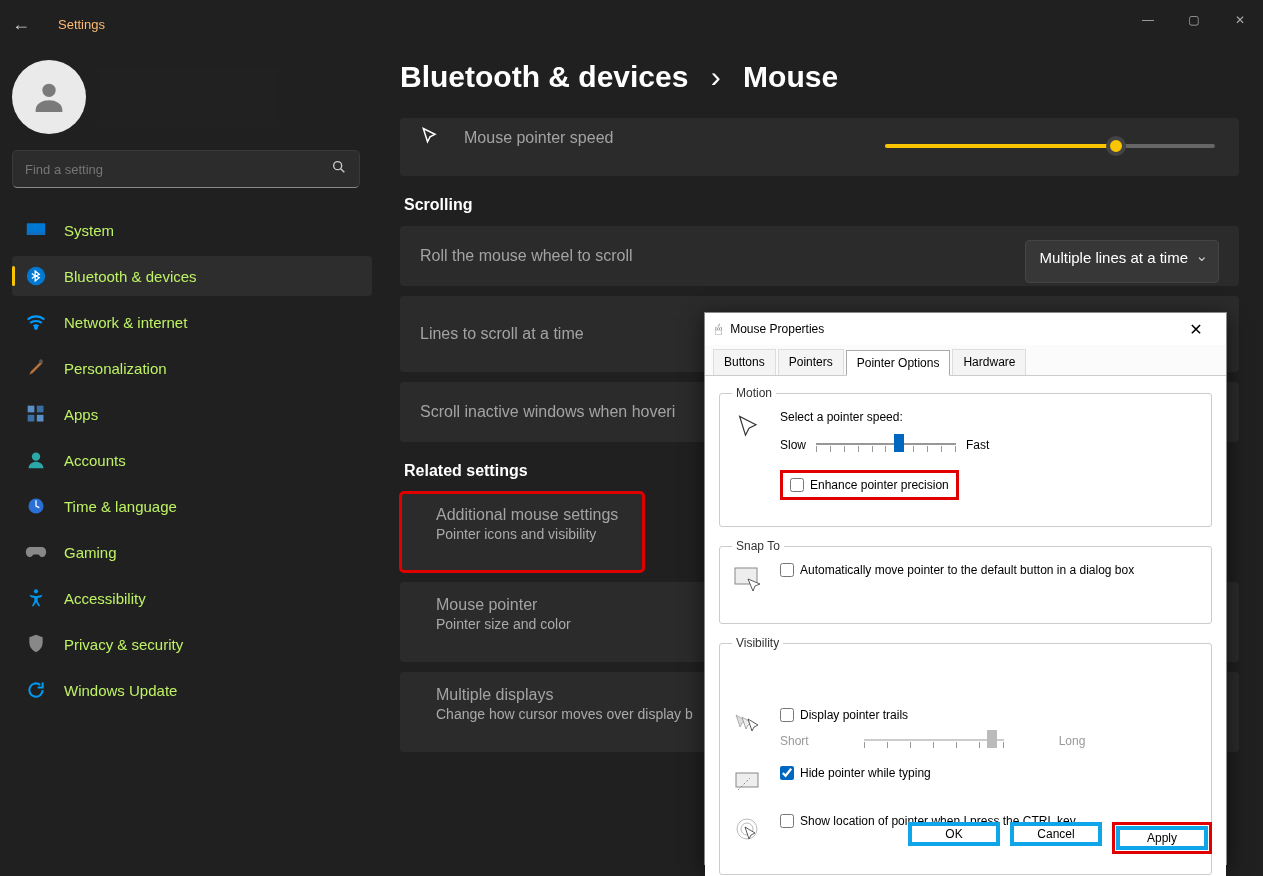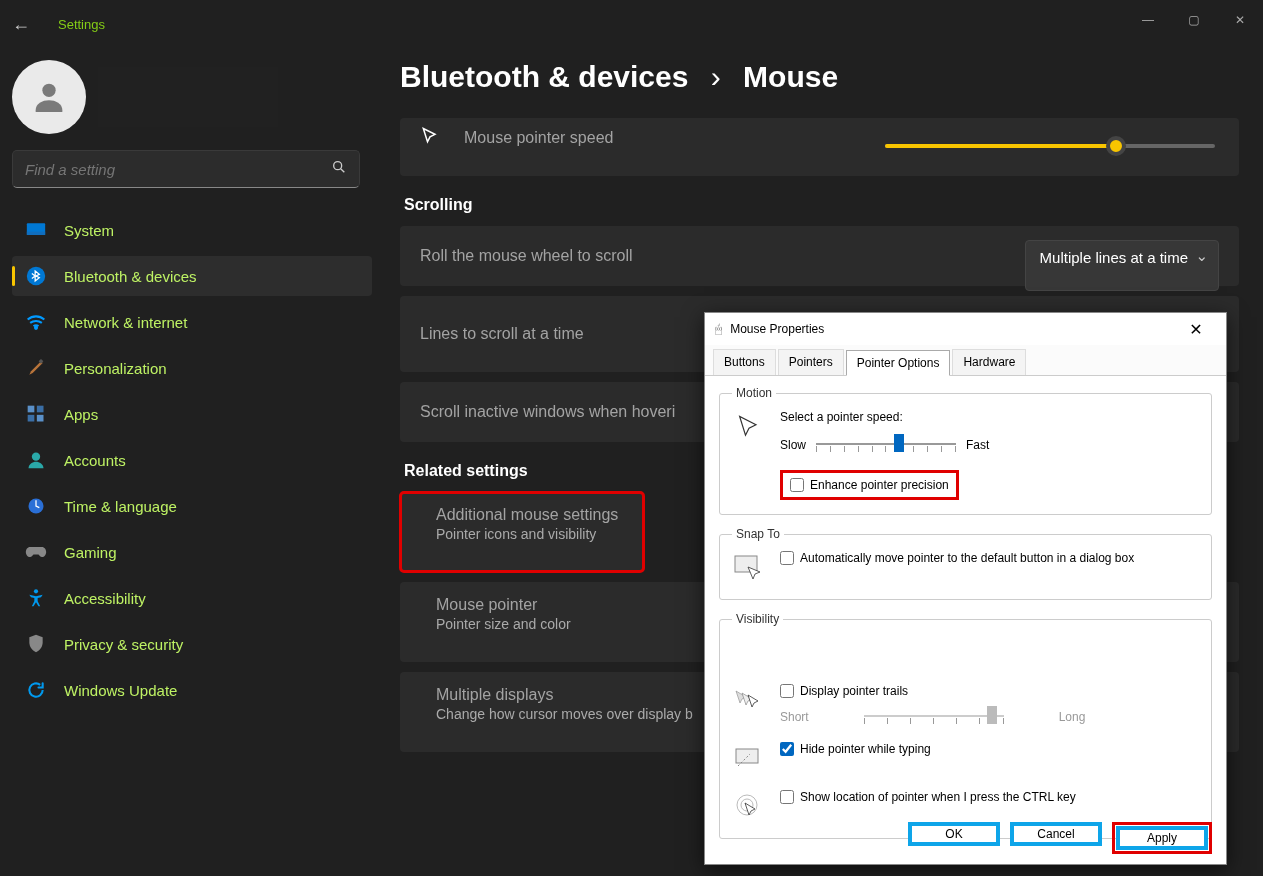--- a/index.html
+++ b/index.html
@@ -1,33 +1,33 @@
 <!DOCTYPE html>
 <html><head>
 <meta charset="utf-8">
 <style>
 * { box-sizing: border-box; margin: 0; padding: 0; font-family: "Segoe UI", sans-serif; }
 body { background: #202020; color: #fff; width: 1263px; height: 876px; overflow: hidden; position: relative; }
 
 
 .titlebar { height: 48px; display: flex; align-items: center; padding: 0 12px; }
 .titlebar .back { width: 28px; color: #ccc; font-size: 18px; cursor: pointer; }
-.titlebar .title { font-size: 13px; color: #84cc16; margin-left: 18px; }
+.titlebar .title { font-size: 13px; color: #fdba74; margin-left: 18px; }
 .winctl { position: absolute; right: 0; top: 0; display: flex; }
 .winctl div { width: 46px; height: 40px; display: flex; align-items: center; justify-content: center; color: #aaa; font-size: 12px; cursor: pointer; }
 
 
 .sidebar { position: absolute; left: 12px; top: 60px; width: 360px; }
 .profile { display: flex; align-items: center; margin-bottom: 16px; }
 .avatar { width: 74px; height: 74px; border-radius: 50%; background: #eaeaea; display: flex; align-items: center; justify-content: center; margin-right: 12px; }
 .avatar svg { width: 40px; height: 40px; fill: #7a7a7a; }
 .profile-name { width: 180px; height: 60px; background: #212121; }
 
 .searchbox { width: 348px; height: 38px; background: #2c2c2c; border: 1px solid #3a3a3a; border-bottom: 1px solid #888; border-radius: 5px; display: flex; align-items: center; padding: 0 12px; margin-bottom: 22px; }
-.searchbox input { flex: 1; background: transparent; border: none; outline: none; color: #ef4444; font-size: 15px; font-style: italic; }
+.searchbox input { flex: 1; background: transparent; border: none; outline: none; color: #ef4444; font-size: 13px; }
 .searchbox .sicon { color: #ccc; }
 
 .nav { list-style: none; }
 .nav li { height: 40px; display: flex; align-items: center; padding: 0 12px; border-radius: 4px; cursor: pointer; position: relative; margin-bottom: 6px; }
 .nav li.active { background: #2d2d2d; }
 .nav li.active::before { content:""; position:absolute; left:0; top:10px; width:3px; height:20px; background:#f8c500; border-radius:2px;}
 .nav .nicon { width: 24px; height: 24px; margin-right: 16px; display:flex; align-items:center; justify-content:center; }
 .nav .nlabel { font-size: 15px; color: #bef264; }
 
 
@@ -39,38 +39,38 @@
 
 .panel { background: #2b2b2b; border-radius: 4px; padding: 14px 20px; margin-bottom: 10px; display: flex; align-items: center; min-height: 60px; position:relative;}
 .panel.t { min-height: 80px; align-items: flex-start; flex-direction: column; padding-left:36px;}
 .panel .plabel { font-size: 16px; color:#a3a3a3; }
 .panel .psub { font-size: 14px; color: #aaa; margin-top:2px;}
 .picon { width:26px; margin-right:18px; color:#fff;}
 .slider-wrap { position:absolute; right:24px; top:36px; width:330px; height:4px; }
 .slider-track { position:absolute; width:100%; height:4px; background:#666; border-radius:2px; top:0;}
 .slider-fill { position:absolute; height:4px; background:#f8c500; border-radius:2px; top:0; width:70%;}
 .slider-thumb { position:absolute; width:20px; height:20px; background:#f8c500; border:4px solid #444; border-radius:50%; top:-8px; left:calc(70% - 10px);}
-.dropdown-pill { position:absolute; right:20px; top:14px; background:#373737; border:1px solid #444; border-radius:4px; padding:8px 30px 24px 14px; font-size:15px; cursor:pointer;}
+.dropdown-pill { position:absolute; right:20px; top:14px; background:#373737; border:1px solid #444; border-radius:4px; padding:8px 30px 16px 14px; font-size:15px; cursor:pointer;}
 .dropdown-pill::after { content:"⌄"; position:absolute; right:10px; top:6px; color:#ccc;}
 
 .section-head { font-size: 16px; font-weight:600; margin: 20px 0 12px 4px; }
 
 .redbox { outline: 3px solid #e00000; outline-offset: -2px; }
 
 
 .dialog { position:absolute; left:704px; top:312px; width:523px; height:553px; background:#fff; color:#000; font-size:12px; box-shadow:0 5px 20px rgba(0,0,0,.6); border:1px solid #888;}
 .dlg-title { height:32px; display:flex; align-items:center; padding:0 10px; background:#fff;}
 .dlg-title .mi { margin-right:8px; color:#555;}
 .dlg-title .tt { font-size:12px; }
 .dlg-title .x { margin-left:auto; font-size:16px; cursor:pointer; width:40px; text-align:center;}
 .tabs { display:flex; padding: 4px 8px 0 8px; border-bottom:1px solid #ccc; background:#fbfbfb;}
 .tab { padding:5px 10px; border:1px solid transparent; cursor:pointer; font-size:12px; background:#f4f4f4; border:1px solid #ddd; border-bottom:none; margin-right:2px;}
 .tab.active { background:#fff; border:1px solid #aaa; border-bottom:1px solid #fff; position:relative; top:1px;}
 .tabbody { padding:10px 14px; background:#fff;}
-fieldset { border:1px solid #ccc; border-radius:3px; margin-bottom:12px; padding:10px 12px 14px 12px;}
+fieldset { border:1px solid #ccc; border-radius:3px; margin-bottom:12px; padding:10px 12px 26px 12px;}
 legend { padding:0 4px; color:#333; font-size:12px;}
 .fs-row { display:flex; align-items:flex-start; }
 .fs-icon { width:34px; height:34px; margin-right:14px; color:#555; display:flex; align-items:center; justify-content:center;}
 .cb { display:flex; align-items:center; gap:6px; font-size:12px; }
 .cb input { width:14px; height:14px;}
 .win-slider { width:140px; height:22px; position:relative; margin:4px 10px;}
 .win-slider .tline { position:absolute; top:9px; width:100%; height:2px; background:#999;}
 .win-slider .ticks { position:absolute; top:12px; width:100%; display:flex; justify-content:space-between;}
 .win-slider .ticks span { width:1px; height:6px; background:#999;}
 .win-slider .thumb { position:absolute; top:0; left:56%; width:10px; height:18px; background:#0067c0;}

